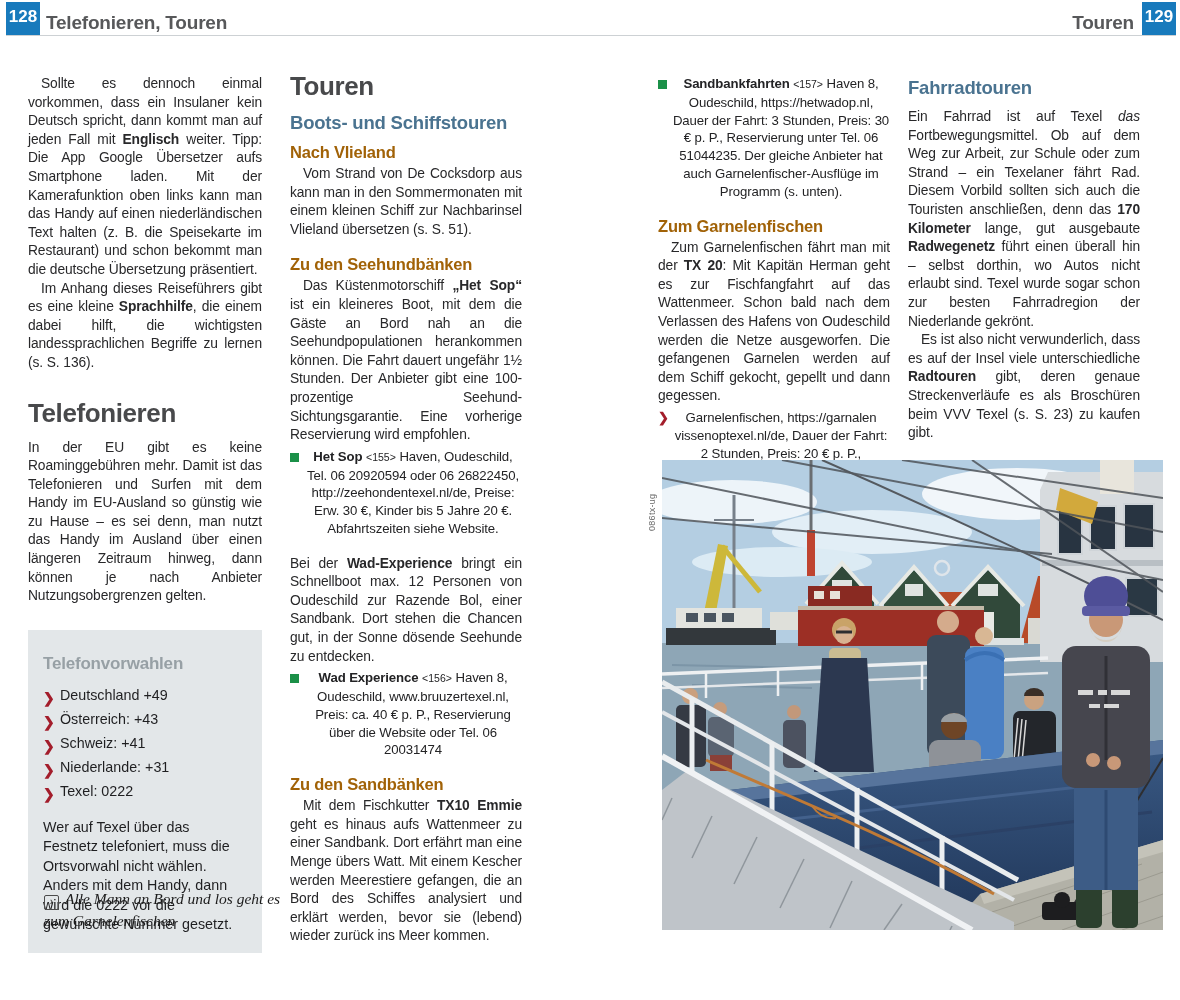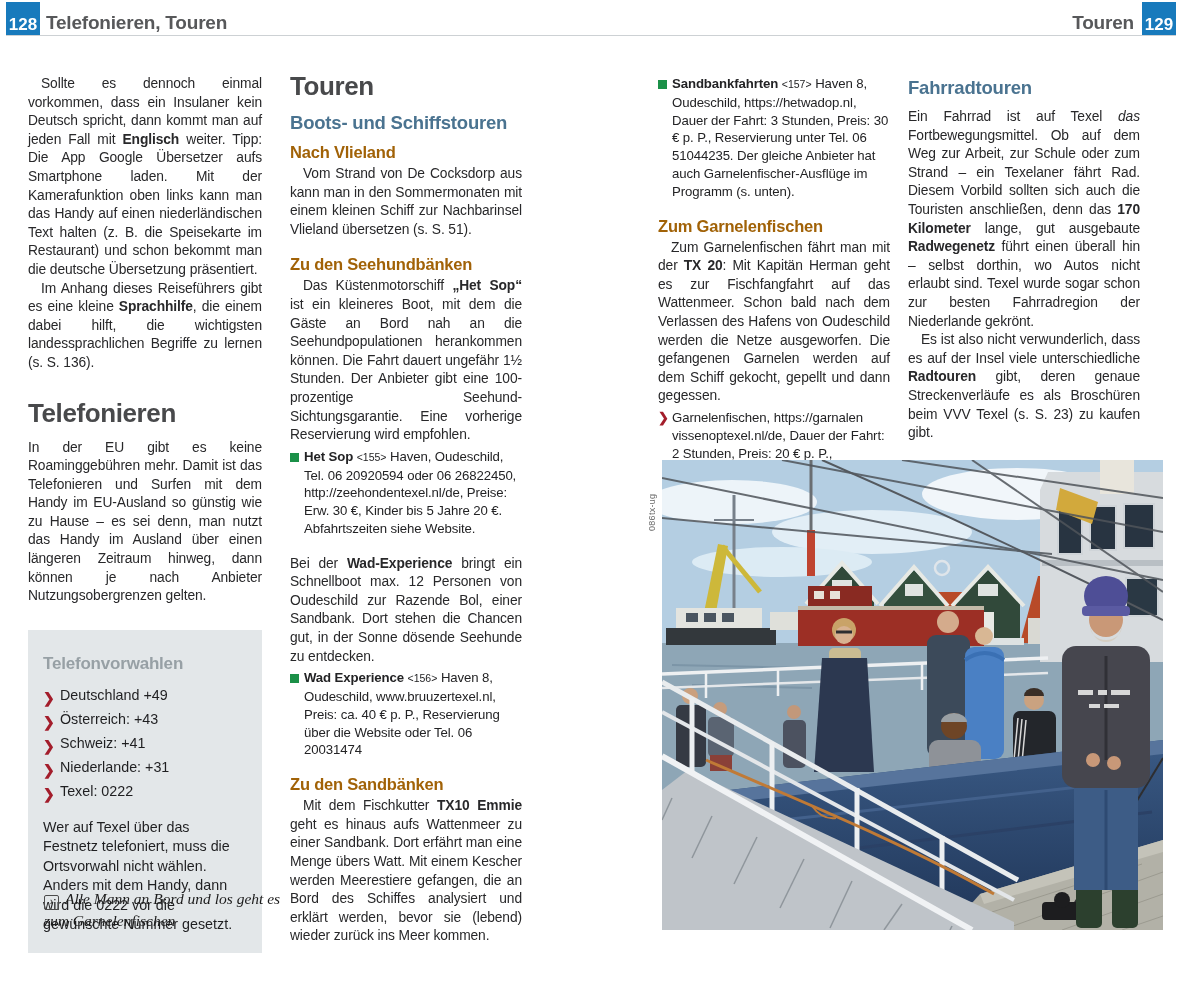--- a/index.html
+++ b/index.html
@@ -1,21 +1,21 @@
 <!DOCTYPE html>
 <html lang="de"><head>
 <meta charset="utf-8">
 <style>
   html,body{margin:0;padding:0;background:#fff;}
   .page{position:relative;width:1180px;height:1000px;background:#ffffff;overflow:hidden;
         font-family:"Liberation Sans",sans-serif;color:#232325;}
   
   .pagenum{position:absolute;top:2px;width:34px;height:33px;background:#187abc;color:#fff;
            font-weight:bold;font-size:17px;display:flex;align-items:flex-end;justify-content:center;
-           padding-bottom:0;box-sizing:border-box;}
+           padding-bottom:8px;box-sizing:border-box;}
   .pagenum.left{left:6px;}
   .pagenum.right{right:4px;}
   .htitle{position:absolute;top:12px;font-size:19px;font-weight:bold;color:#57585a;letter-spacing:-0.2px;}
   .htitle.left{left:46px;}
   .htitle.right{right:46px;}
   .header-rule{position:absolute;left:6px;right:4px;top:35px;height:1px;background:#cdd1d4;}
   
   .col{position:absolute;top:75px;}
   .col1{left:28px;width:234px;}
   .col2{left:290px;width:232px;}
@@ -28,21 +28,21 @@
   .i{font-style:italic;}
   .sm{font-size:10.5px;letter-spacing:0;}
   h1{margin:26px 0 12px;font-size:26px;line-height:28px;color:#48494b;letter-spacing:-0.4px;}
   h1.first{margin-top:-3px;}
   h2{margin:0 0 10px;font-size:18.5px;line-height:21px;color:#4a7390;letter-spacing:-0.2px;}
   h2.mid{margin-top:14px;}
   h3{margin:16px 0 3px;font-size:16.5px;line-height:19px;color:#a16207;font-weight:bold;letter-spacing:-0.2px;}
   h3.first{margin-top:0;}
   
   .listing{position:relative;margin:3px 0 0;padding-left:14px;font-size:13.2px;line-height:17.8px;
-           text-align:left;letter-spacing:-0.1px;color:#232325;}
+           text-align:center;letter-spacing:-0.1px;color:#232325;}
   .listing .sq{position:absolute;left:0;top:5px;width:9px;height:9px;background:#1b9048;}
   .listing .chev,.infobox .chev{position:absolute;left:0;top:0;color:#a31d2b;font-weight:bold;font-size:13px;}
   .gap{height:17px;}
   
   .infobox{margin-top:24px;background:#e3e7e9;padding:24px 15px 18px;box-sizing:border-box;width:234px;}
   .infobox h4{margin:0 0 9px;font-size:17px;color:#97a0a5;font-weight:bold;letter-spacing:-0.2px;}
   .infobox .item{position:relative;padding-left:17px;font-size:14.3px;line-height:24px;color:#1f1f21;}
   .infobox .item .chev{top:3px;font-size:14px;}
   .infobox .note{margin-top:15px;font-size:14.3px;line-height:19.5px;text-align:left;color:#1f1f21;}
   

